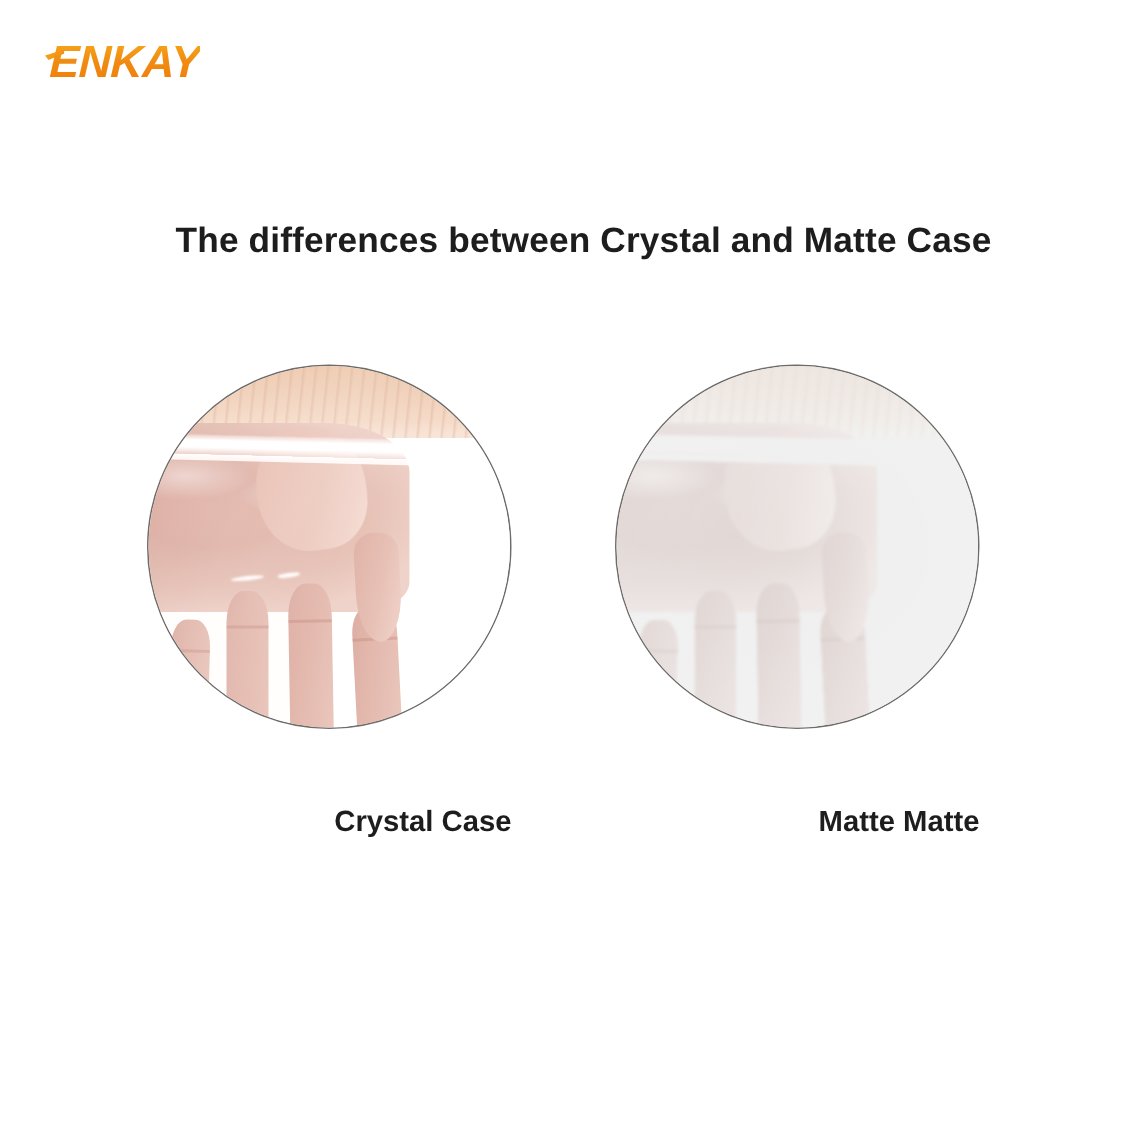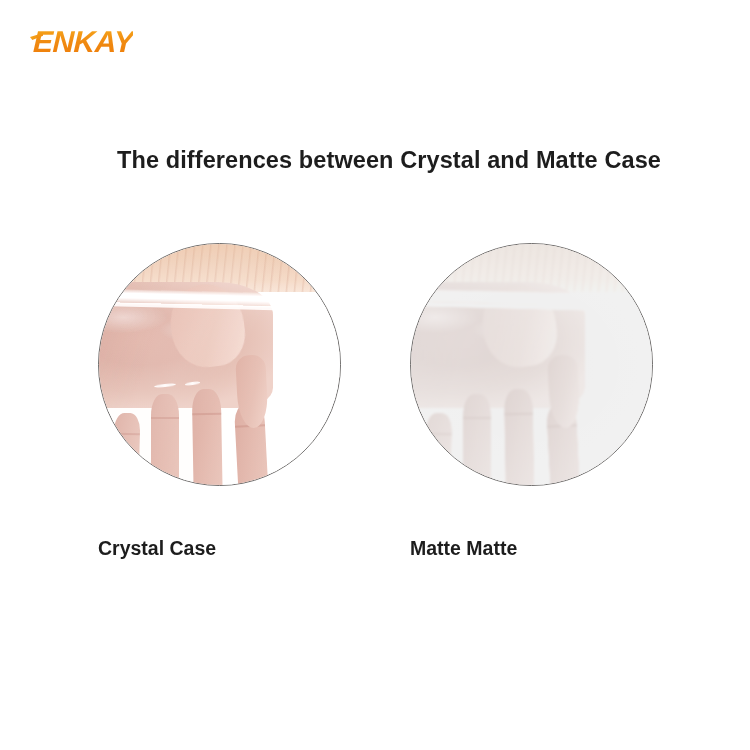--- a/index.html
+++ b/index.html
@@ -262,21 +262,21 @@
         rgba(255,255,255,0.46) 60%,
         rgba(255,255,255,0.58) 100%);
     pointer-events: none;
   }
 
   
   .caption {
     position: absolute;
     top: 537px;
     width: 243px;
-    text-align: left;
+    text-align: right;
     font-size: 19.5px;
     font-weight: bold;
     color: #1d1d1d;
     white-space: nowrap;
   }
   .caption-left  { left: 98px;  }
   .caption-right { left: 410px; }
 </style>
 </head>
 <body>

